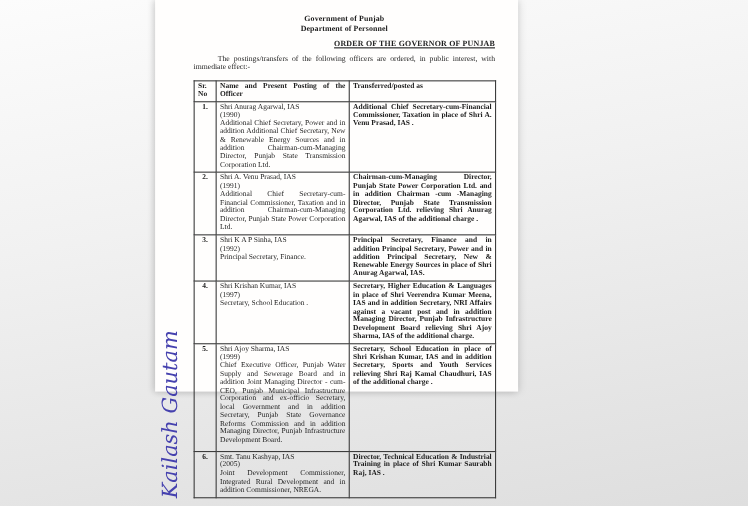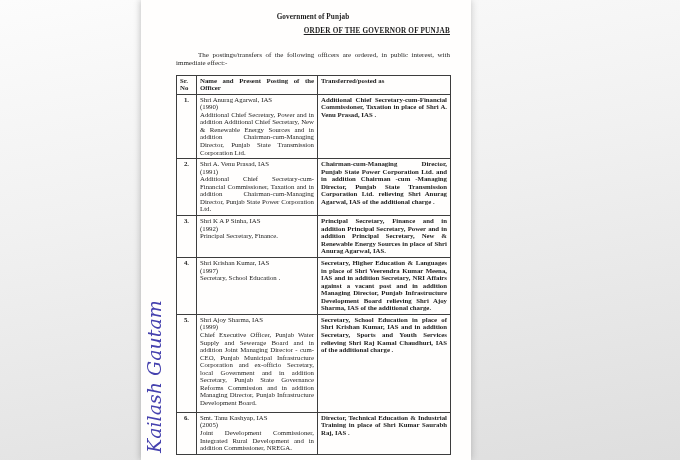--- a/index.html
+++ b/index.html
@@ -2,37 +2,37 @@
 <html><head>
 <meta charset="utf-8">
 <style>
   html,body{margin:0;padding:0;}
   body{
     width:680px;height:460px;overflow:hidden;position:relative;
     background:linear-gradient(170deg,#fcfcfc 0%,#f1f1f1 40%,#e6e6e6 75%,#dedede 100%);
     font-family:"Liberation Serif",serif;
   }
   .page{
-    position:absolute;left:141px;top:0;width:330px;height:460px;
+    position:absolute;left:141px;top:0;width:330px;height:356px;
     background:#fffefd;
     box-shadow:-2px 0 6px rgba(0,0,0,.14), 2px 0 7px rgba(0,0,0,.10);
   }
   .content{
     position:absolute;left:35px;top:13px;width:274px;color:#1d1d1d;
   }
   .org-line{
     text-align:center;font-weight:bold;font-size:7.2px;line-height:9px;
     letter-spacing:.1px;
   }
   .order-title{
     text-align:right;font-weight:bold;font-size:7.2px;line-height:9px;
     margin-top:5px;text-decoration:underline;letter-spacing:.2px;
   }
   .intro{
-    margin-top:16px;font-size:7px;line-height:7.8px;text-align:justify;
+    margin-top:5px;font-size:7px;line-height:7.8px;text-align:justify;
     text-indent:22px;
   }
   table.order{
     border-collapse:collapse;table-layout:fixed;width:274px;margin-top:2px;
     font-size:6.8px;line-height:7.55px;
   }
   table.order th,table.order td{
     border:1px solid #3d3d3d;vertical-align:top;padding:1px 3px 2px 3px;
   }
   col.c-sr{width:20px;} col.c-name{width:121px;} col.c-posted{width:133px;}
@@ -46,20 +46,21 @@
   tr.r4{height:56px;} tr.r5{height:98px;} tr.r6{height:41px;}
   .sig-svg{position:absolute;left:123px;top:298px;}
 </style>
 </head>
 <body>
 
 <div class="page">
   <div class="content">
 
     <div class="org-line">Government of Punjab</div>
+    <div class="org-line">Department of Personnel</div>
 
     <div class="order-title">ORDER OF THE GOVERNOR OF PUNJAB</div>
 
     <p class="intro">The postings/transfers of the following officers are ordered, in public interest, with immediate effect:-</p>
 
     <table class="order">
       <colgroup>
           <col class="c-sr">
           <col class="c-name">
           <col class="c-posted">

